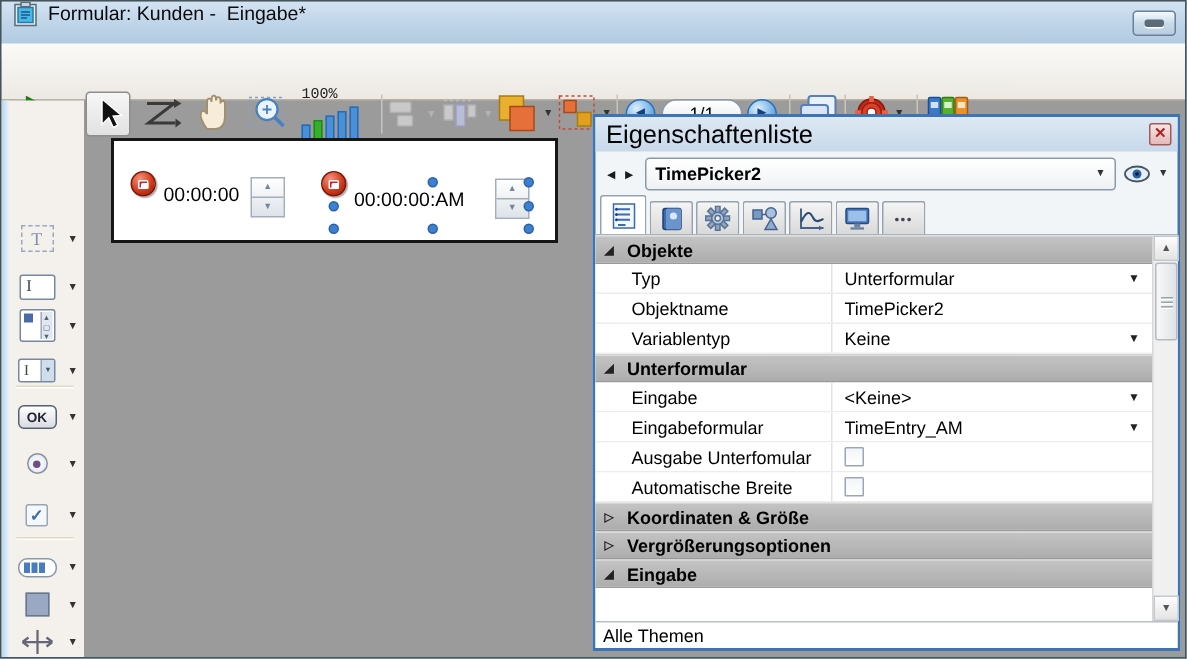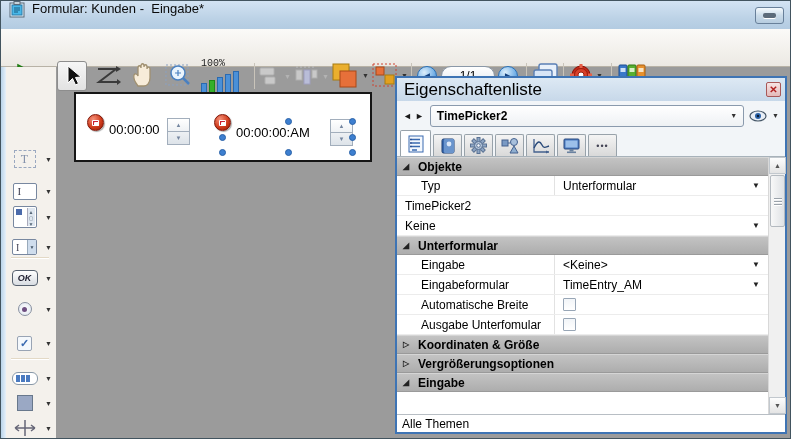--- a/index.html
+++ b/index.html
@@ -274,21 +274,21 @@
     <div class="stool" style="top:166px;">
       <span class="sicon">
           <span class="tool-combo">
             <span class="tc-i">I</span>
             <span class="tc-b">▼</span>
           </span>
         </span>
       <span class="caret">▼</span>
     </div>
     <div class="ssep" style="top:190px;"></div>
-    <div class="stool" style="top:197px;font-style:italic;">
+    <div class="stool" style="top:197px;">
       <span class="sicon">
           <span class="tool-ok">OK</span>
         </span>
       <span class="caret">▼</span>
     </div>
     <div class="stool" style="top:228px;">
       <span class="sicon">
           <span class="tool-radio">
             <span class="dot"></span>
           </span>
@@ -444,25 +444,27 @@
           <span>Objekte</span>
         </div>
         <div class="prow">
           <div class="plabel">Typ</div>
           <div class="pvalue">
             <span>Unterformular</span>
             <span class="dd">▼</span>
           </div>
         </div>
         <div class="prow">
+          <div class="plabel">Objektname</div>
           <div class="pvalue">
             <span>TimePicker2</span>
           </div>
         </div>
         <div class="prow">
+          <div class="plabel">Variablentyp</div>
           <div class="pvalue">
             <span>Keine</span>
             <span class="dd">▼</span>
           </div>
         </div>
 
         <div class="psec">
           <span class="exp">◢</span>
           <span>Unterformular</span>
         </div>
@@ -474,27 +476,27 @@
           </div>
         </div>
         <div class="prow">
           <div class="plabel">Eingabeformular</div>
           <div class="pvalue">
             <span>TimeEntry_AM</span>
             <span class="dd">▼</span>
           </div>
         </div>
         <div class="prow">
+          <div class="plabel">Ausgabe Unterfomular</div>
+          <div class="pvalue">
+            <span class="cb"></span>
+          </div>
+        </div>
+        <div class="prow">
           <div class="plabel">Automatische Breite</div>
-          <div class="pvalue">
-            <span class="cb"></span>
-          </div>
-        </div>
-        <div class="prow">
-          <div class="plabel">Ausgabe Unterfomular</div>
           <div class="pvalue">
             <span class="cb"></span>
           </div>
         </div>
 
         <div class="psec">
           <span class="exp">▷</span>
           <span>Koordinaten &amp; Größe</span>
         </div>
         <div class="psec">

